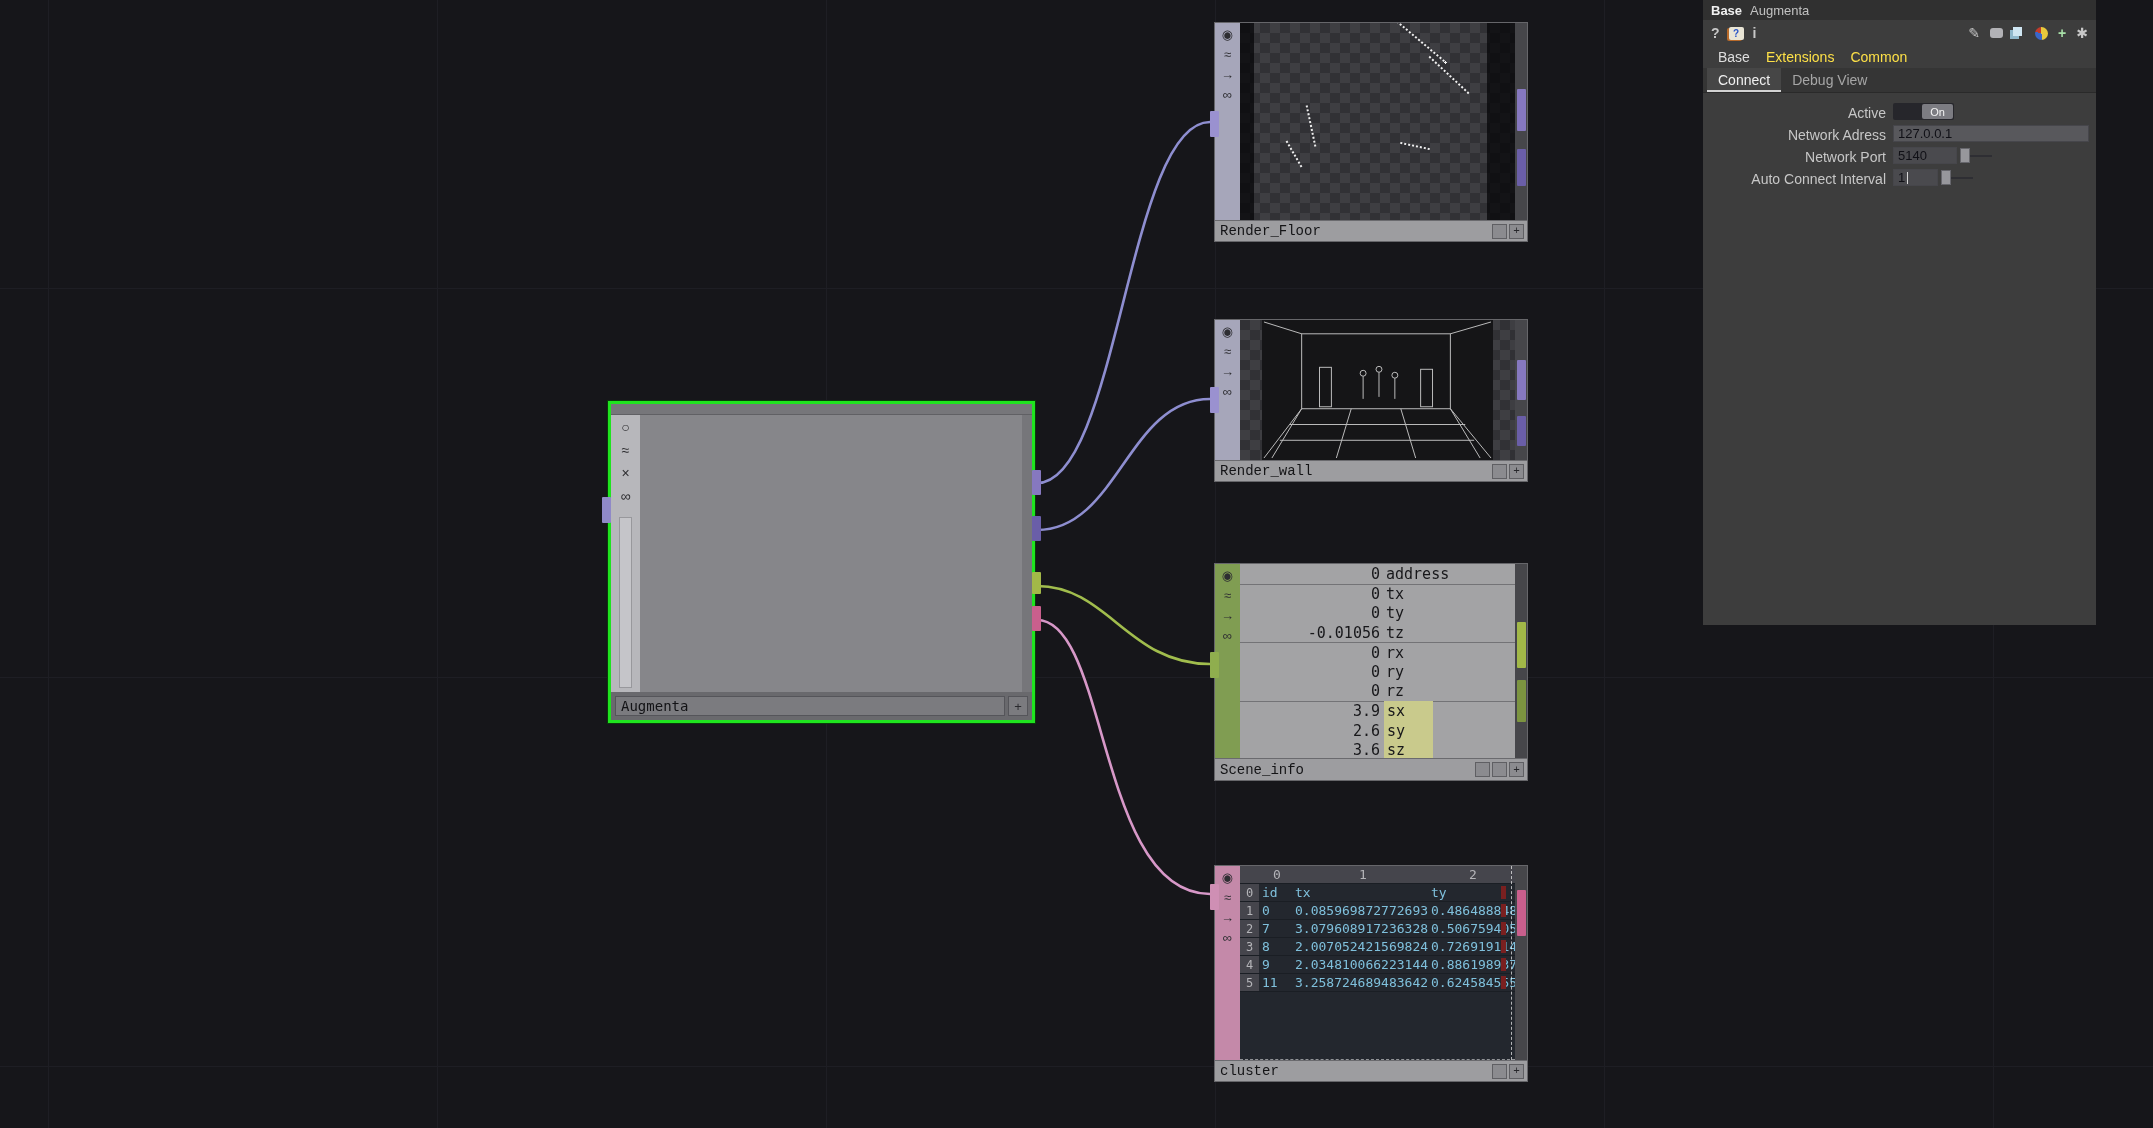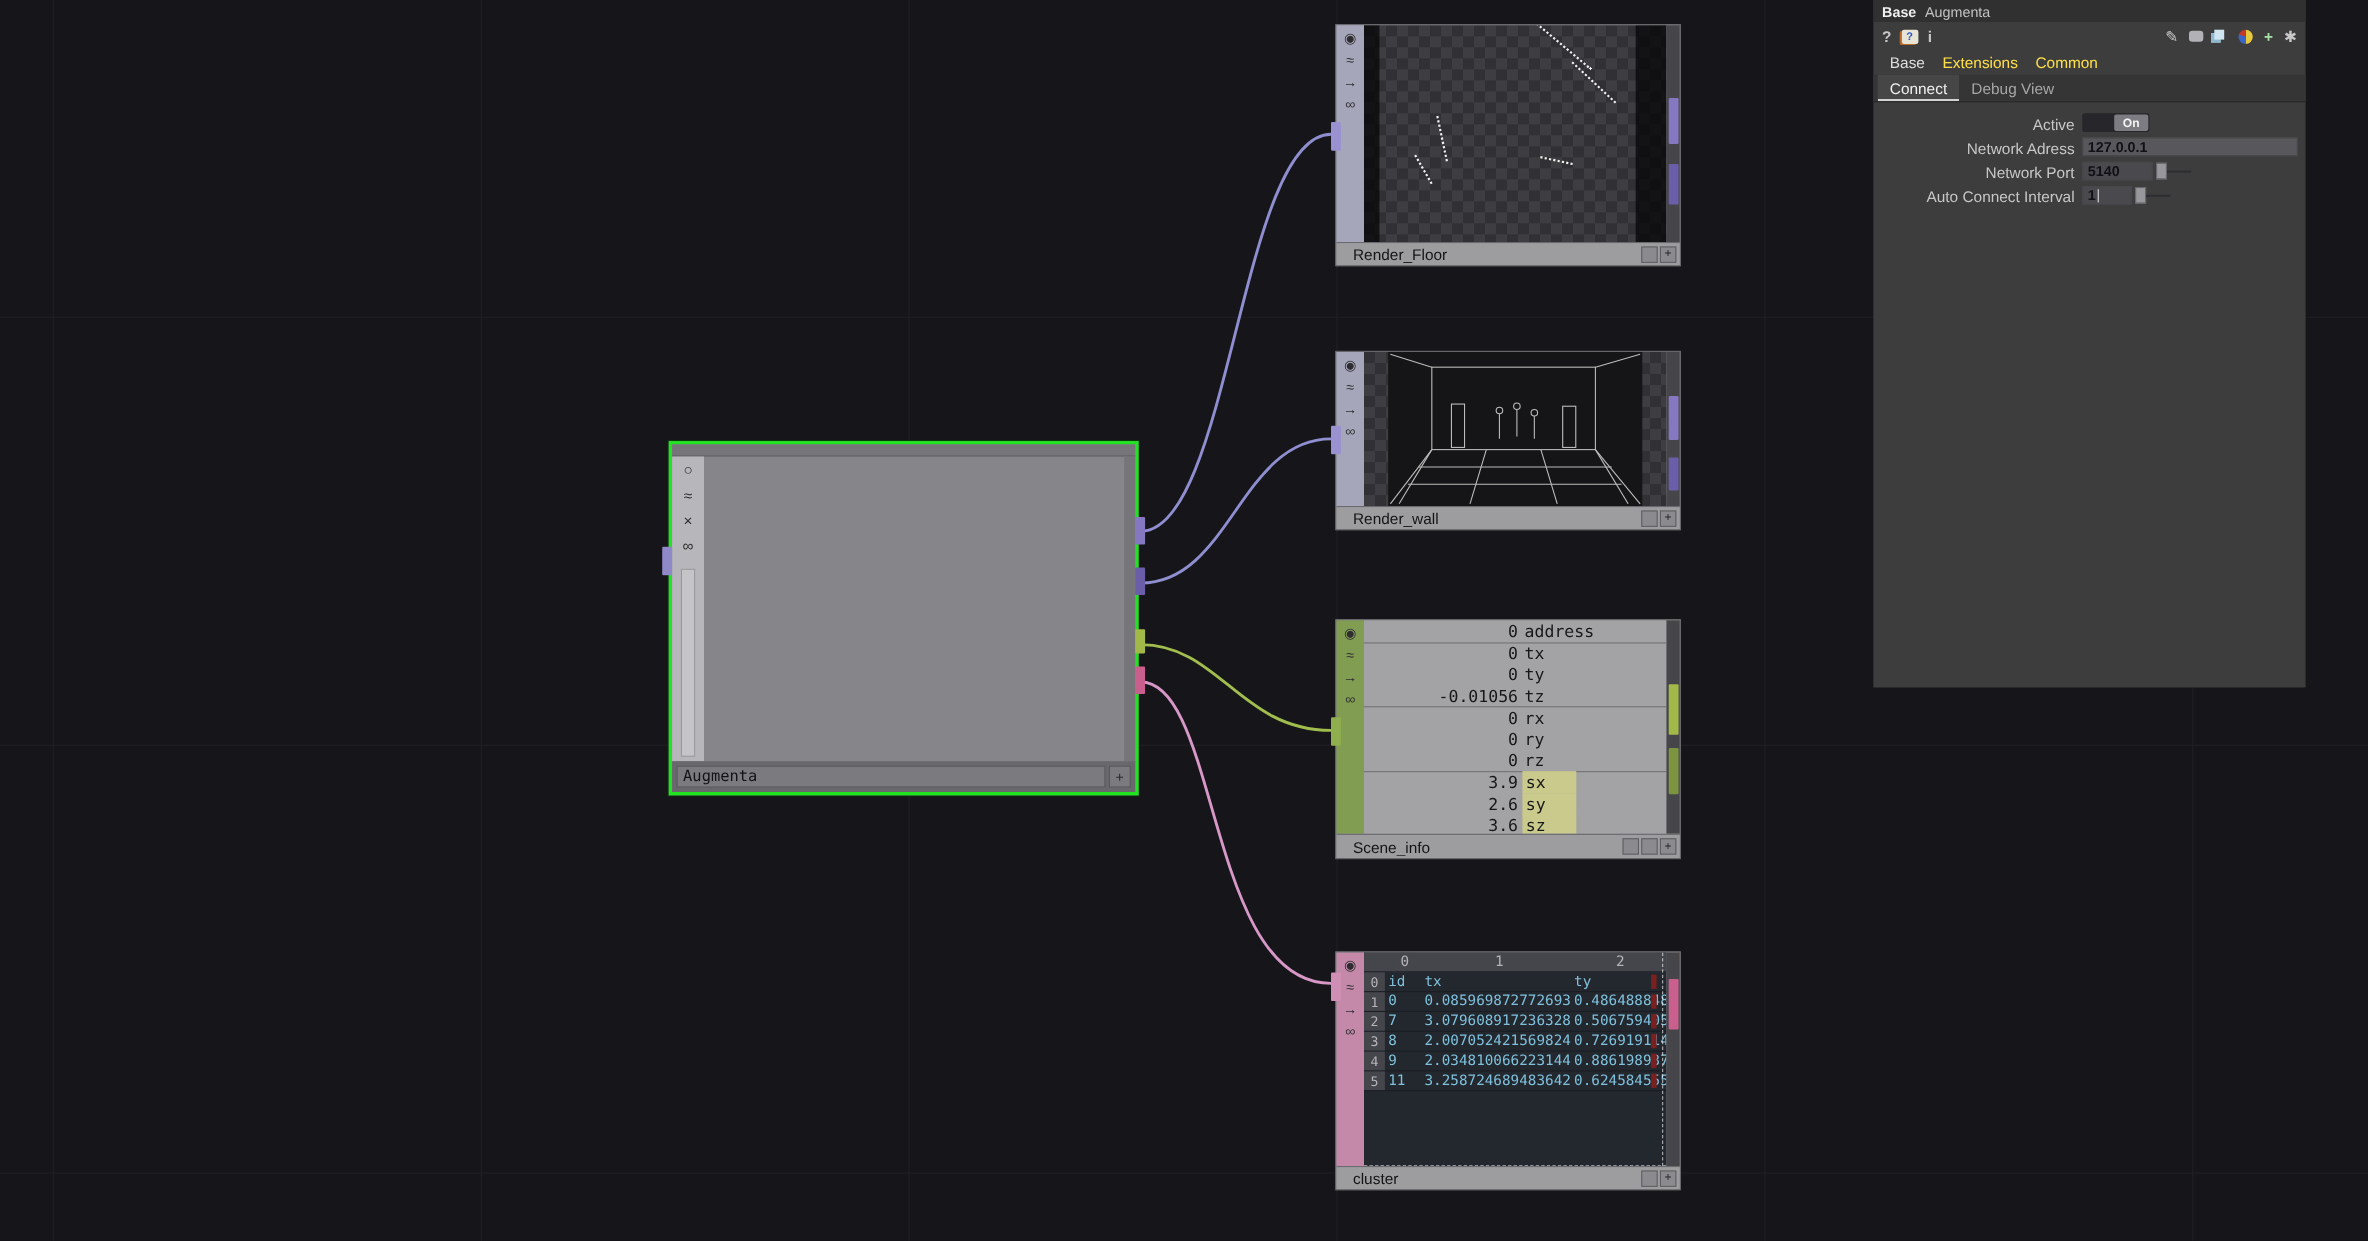--- a/index.html
+++ b/index.html
@@ -27,21 +27,21 @@
   }
   svg.wires{position:absolute;inset:0;pointer-events:none;}
   svg.wires path{fill:none;stroke-width:2.6px;stroke-linecap:round;opacity:.95;}
 
   
   .node{position:absolute;background:#8e8e92;border:1px solid #66666a;box-sizing:border-box;}
   .strip{position:absolute;left:0;top:0;bottom:21px;width:25px;display:flex;flex-direction:column;align-items:center;padding-top:5px;gap:7px;box-sizing:border-box;}
   .strip .nicon{font-size:13px;line-height:13px;color:#2e2e32;}
   .gutter{position:absolute;right:0;top:0;bottom:21px;width:12px;background:#46464a;}
   .content{position:absolute;left:25px;right:12px;top:0;bottom:21px;overflow:hidden;}
-  .namebar{position:absolute;left:0;right:0;bottom:0;height:21px;background:#9d9da0;border-top:1px solid #6a6a6e;display:flex;align-items:center;padding:0 3px 0 15px;box-sizing:border-box;font-family:Liberation Sans, sans-serif;font-size:14px;color:#141416;}
+  .namebar{position:absolute;left:0;right:0;bottom:0;height:21px;background:#9d9da0;border-top:1px solid #6a6a6e;display:flex;align-items:center;padding:0 3px 0 5px;box-sizing:border-box;font-family:Liberation Mono, monospace;font-size:14px;color:#141416;}
   .namebar .nname{flex:1;overflow:hidden;white-space:nowrap;}
   .nb{width:15px;height:15px;background:#8b8b8f;border:1px solid #5f5f63;margin-left:2px;display:flex;align-items:center;justify-content:center;font-size:11px;color:#26262a;flex:none;box-sizing:border-box;}
   .conn{position:absolute;width:9px;border-radius:1px;}
   .checker{background:repeating-conic-gradient(#3e3e42 0% 25%, #313135 0% 50%);background-size:20px 20px;}
 
   
   #aug{position:absolute;left:608px;top:401px;width:421px;height:316px;border:3px solid var(--selection-green);background:#86868a;box-shadow:0 0 0 1px #0a3a0a;}
   .aug-top{position:absolute;left:0;right:0;top:0;height:10px;background:#76767a;border-bottom:1px solid #606064;}
   .aug-strip{position:absolute;left:0;top:11px;bottom:28px;width:29px;background:#b7b7bb;display:flex;flex-direction:column;align-items:center;padding-top:5px;gap:9px;box-sizing:border-box;}
   .aug-strip .nicon{font-size:14px;line-height:14px;color:#2d2d30;}
@@ -97,21 +97,21 @@
   .ball{width:13px;height:13px;border-radius:50%;background:conic-gradient(#e8c83c 0 50%, #3a66c8 50% 80%, #c23a2a 80% 100%);}
   .p-tabs{height:22px;display:flex;align-items:center;padding:0 8px;gap:2px;}
   .ptab{padding:2px 7px;font-size:14px;color:#fde047;}
   .ptab.first{color:#dedede;}
   .p-subtabs{height:24px;background:#353535;border-bottom:1px solid #2a2a2a;display:flex;align-items:stretch;padding:0 4px;}
   .pstab{display:flex;align-items:center;padding:0 11px;font-size:14px;color:#a6a6a6;}
   .pstab.active{background:#464646;color:#f0f0f0;box-shadow:inset 0 -2px 0 #d2d2d2;}
   .p-params{padding:9px 4px 0 0;display:flex;flex-direction:column;gap:3px;}
   .prow{height:19px;display:flex;align-items:flex-end;}
   .plabel{width:183px;text-align:right;padding-right:7px;font-size:14px;color:#c7c7c7;flex:none;}
-  .pvalue{flex:1;display:flex;align-items:center;height:100%;font-weight:bold;}
+  .pvalue{flex:1;display:flex;align-items:center;height:100%;}
   .toggle{width:61px;height:17px;background:#26262b;border-radius:2px;position:relative;}
   .tgl-btn{position:absolute;right:1px;top:1px;bottom:1px;width:31px;background:#7c7c82;border-radius:2px;color:#f4f4f4;font-size:11px;display:flex;align-items:center;justify-content:center;}
   .pfield{height:17px;background:#58585c;border:1px solid #46464b;display:flex;align-items:center;padding:0 4px;font-size:13px;color:#101016;box-sizing:border-box;}
   .pfield.wide{flex:1;margin-right:3px;}
   .pfield.num{width:64px;background:#4a4a4e;}
   .pfield.num2{width:45px;background:#4a4a4e;}
   .caret{width:1px;height:12px;background:#d8d8d8;margin-left:2px;}
   .handle{width:10px;height:15px;background:#97979c;border:1px solid #66666c;margin-left:3px;flex:none;box-sizing:border-box;}
   .track{width:22px;height:2px;background:#2e2e33;flex:none;}
 </style>

